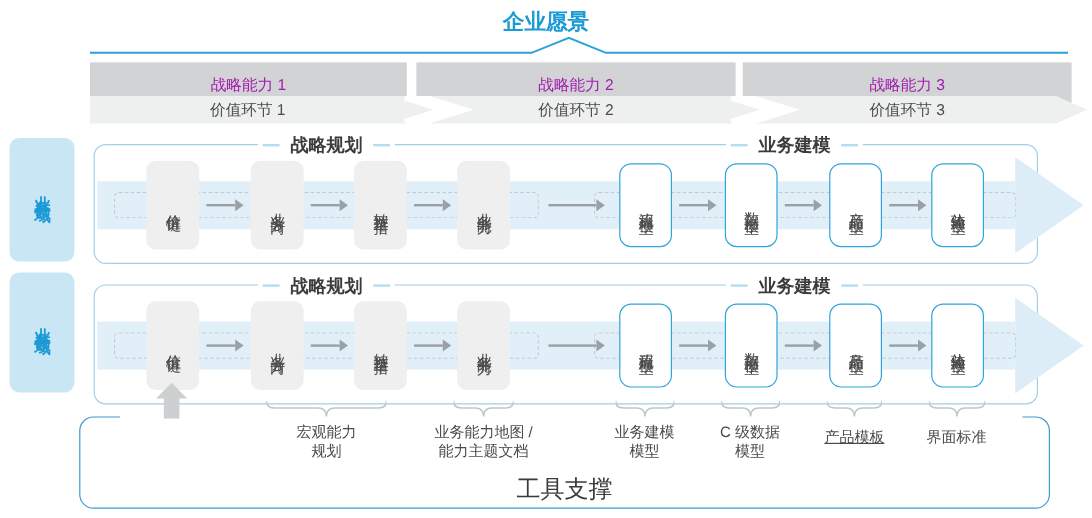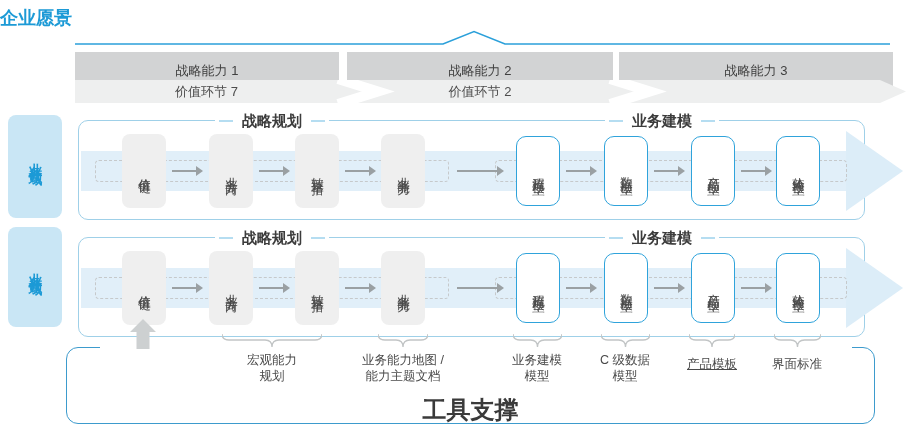--- a/index.html
+++ b/index.html
@@ -3,25 +3,25 @@
 <meta charset="utf-8">
 <style>
   * { margin:0; padding:0; box-sizing:border-box; }
   body { background:#fff; }
   .canvas {
     position:relative; width:910px; height:432px; background:#fff;
     font-family:"Liberation Sans", sans-serif; overflow:hidden; color:#4a4a4a;
   }
   
   .title-row { position:absolute; top:6px; left:0; width:910px; display:flex;
-    justify-content:center; gap:26px; font-size:18px; font-weight:bold; color:#1c9ad6;flex-direction:column; }
+    justify-content:center; gap:26px; font-size:18px; font-weight:bold; color:#1c9ad6; }
   .peak-line { position:absolute; top:0; left:0; }
   
   .cap-bar { position:absolute; top:52px; height:37px; background:#d2d3d4;
-    display:flex; align-items:center; justify-content:center; font-size:13px; color:#404040; }
+    display:flex; align-items:center; justify-content:center; font-size:13px; color:#a21caf; }
   .cap1 { left:75px; width:264px; } .cap2 { left:347px; width:266px; } .cap3 { left:619px; width:274px; }
   
   .chev-band { position:absolute; top:80px; left:0; }
   .vlink { position:absolute; top:80px; height:23px; display:flex; align-items:center;
     justify-content:center; font-size:13px; color:#4c4c4c; }
   .vl1 { left:75px; width:263px; } .vl2 { left:347px; width:266px; } .vl3 { left:619px; width:274px; }
   
   .domain-tab { position:absolute; left:8px; width:54px; background:#c9e6f5; border-radius:8px;
     display:flex; align-items:center; justify-content:center; color:#1c9ad6; font-weight:bold; }
   .domain-tab .vtext { color:#1c9ad6; font-size:13.5px; letter-spacing:3px; }
@@ -53,21 +53,21 @@
   .conn::after { content:""; position:absolute; right:-7px; top:-4px; width:0; height:0;
     border-top:5px solid transparent; border-bottom:5px solid transparent; border-left:7px solid #9aa0a3; }
   .c1 { left:93px; width:24px; } .c2 { left:180px; width:24px; } .c3 { left:266px; width:24px; }
   .c4 { left:378px; width:40px; }
   .c5 { left:487px; width:24px; } .c6 { left:575px; width:24px; } .c7 { left:662px; width:24px; }
   
   .tool-box { position:absolute; left:66px; top:347px; width:809px; height:77px;
     border:1.6px solid #3d9bcd; border-radius:12px; }
   .tool-cover { position:absolute; left:100px; top:345px; width:752px; height:6px; background:#fff; }
   .tool-title { position:absolute; left:66px; top:394px; width:809px; text-align:center;
-    font-size:24px; font-weight:bold; color:#3a3a3a; }
+    font-size:20px; font-weight:normal; color:#3a3a3a; }
   .practice-box { position:absolute; left:92px; top:340px; width:105px; height:49px;
     background:#fff; border:1.4px solid #9fd2ec; border-radius:8px;
     display:flex; align-items:center; justify-content:center; text-align:center;
     font-size:12.5px; line-height:1.25; white-space:pre-line; color:#4a4a4a; z-index:2; }
   .anno { position:absolute; transform:translateX(-50%); text-align:center; white-space:pre-line;
     font-size:12.5px; line-height:1.3; color:#4a4a4a; z-index:2; }
   .a1 { left:272px; top:352px; } .a2 { left:403px; top:352px; } .a3 { left:537px; top:352px; }
   .a4 { left:625px; top:352px; } .a5 { left:712px; top:356px;text-decoration:underline; } .a6 { left:797px; top:356px; }
   .brace { position:absolute; top:334px; z-index:2; }
   .up-arrow { position:absolute; left:130px; top:319px; z-index:2; }
@@ -86,22 +86,23 @@
 
   <div class="cap-bar cap1">战略能力 1</div>
   <div class="cap-bar cap2">战略能力 2</div>
   <div class="cap-bar cap3">战略能力 3</div>
 
   <svg class="chev-band" width="910" height="24">
     <polygon points="75,0 880,0 906,11.5 880,23 75,23" fill="#eeefef"></polygon>
     <polyline points="338,-1 378,11.5 338,24" fill="none" stroke="#ffffff" stroke-width="10"></polyline>
     <polyline points="610,-1 650,11.5 610,24" fill="none" stroke="#ffffff" stroke-width="10"></polyline>
   </svg>
-  <div class="vlink vl1">价值环节 7</div>
+  <div class="vlink vl1">价值环节 1</div>
   <div class="vlink vl2">价值环节 2</div>
+  <div class="vlink vl3">价值环节 3</div>
 
   <div class="domain-tab d1">
     <span class="vtext">业务领域 1</span>
   </div>
   <div class="domain-tab d2">
     <span class="vtext">业务领域 2</span>
   </div>
 
   <div class="row row1">
     <div class="band-body"></div>

